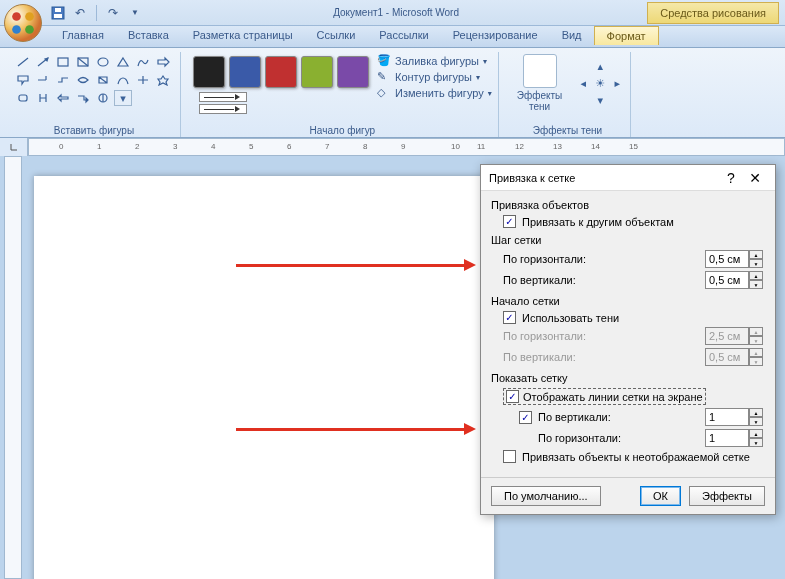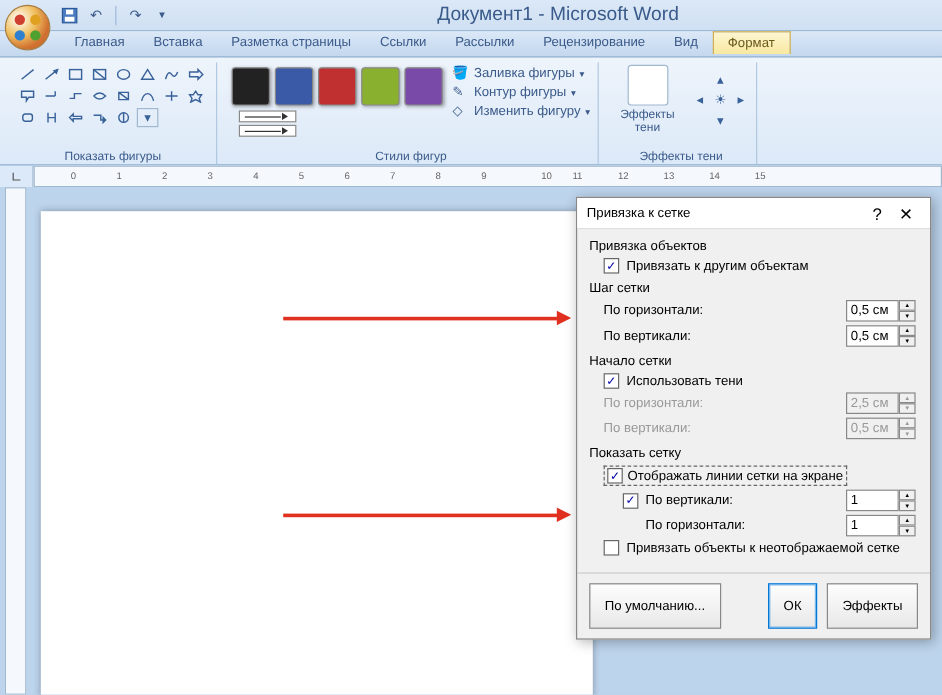--- a/index.html
+++ b/index.html
@@ -5,21 +5,21 @@
   * { box-sizing: border-box; margin: 0; padding: 0; font-family: "Segoe UI", Tahoma, sans-serif; }
   body { width: 785px; height: 579px; background: #bcd4ec; overflow: hidden; position: relative; }
 
   
   .titlebar { height: 26px; background: linear-gradient(#dbe8f7,#cfe0f2); display:flex; align-items:center; border-bottom:1px solid #9db9d8; }
   .office-btn { width:38px; height:38px; position:absolute; top:4px; left:4px; border-radius:50%; background: radial-gradient(circle at 30% 30%, #fff, #f0c060 40%, #d07030 70%); border:1px solid #a67c42; z-index:10; display:flex; align-items:center; justify-content:center; }
   .office-btn svg { width:26px; height:26px; }
   .qat { margin-left:48px; display:flex; gap:2px; align-items:center; }
   .qat-btn { width:20px; height:20px; display:flex; align-items:center; justify-content:center; color:#3a5a8a; font-size:12px; cursor:pointer; }
   .qat-sep { width:1px; height:16px; background:#9db9d8; margin:0 4px; }
-  .title-text { flex:1; text-align:center; font-size:16px; color:#3a5a8a; }
+  .title-text { flex:1; text-align:center; font-size:10px; color:#3a5a8a; }
   .context-tab { background: linear-gradient(#f5e8a8,#edd877); padding:4px 12px; font-size:11px; color:#6a5a1a; border:1px solid #d0b050; margin-right:6px; }
 
   
   .tabs { height:22px; background:linear-gradient(#dbe8f7,#c3d7ee); display:flex; align-items:flex-start; padding-left:50px; border-bottom:1px solid #8aa8c8; }
   .tab { padding:3px 12px; font-size:11px; color:#3a5a8a; cursor:pointer; }
   .tab.active { background:linear-gradient(#fef6d2,#f8e8a0); border:1px solid #d0b050; border-bottom:none; color:#6a5a1a; }
 
   
   .ribbon { height:90px; background:linear-gradient(#eef4fb,#dce9f8); border-bottom:1px solid #8aa8c8; display:flex; padding:4px 8px 0 8px; gap:6px; }
   .group { border-right:1px solid #b0c8e0; padding:0 6px 14px 6px; position:relative; display:flex; flex-direction:column; }
@@ -66,21 +66,21 @@
   .dlg-row.disabled { color:#999; }
   .dlg-row label { flex:1; white-space:nowrap; }
   .chk { width:13px; height:13px; border:1px solid #666; background:#fff; display:inline-flex; align-items:center; justify-content:center; font-size:10px; color:#00a; flex-shrink:0; }
   .spin { display:flex; width:60px; }
   .spin input { width:44px; height:18px; border:1px solid #888; font-size:11px; padding:0 3px; }
   .spin.disabled input { background:#f0f0f0; color:#999; }
   .spin-btns { display:flex; flex-direction:column; }
   .spin-btn { width:14px; height:9px; border:1px solid #888; background:#f0f0f0; font-size:5px; display:flex; align-items:center; justify-content:center; cursor:pointer; }
   .sel-row { border:1px dashed #666; padding:1px 2px; display:inline-flex; align-items:center; gap:4px; }
   .dlg-footer { border-top:1px solid #ccc; padding:8px 10px; display:flex; gap:8px; justify-content:flex-end; }
-  .btn { height:38px; padding:0 12px; border:1px solid #888; background:linear-gradient(#fdfdfd,#e8e8e8); font-size:11px; cursor:pointer; }
+  .btn { height:20px; padding:0 12px; border:1px solid #888; background:linear-gradient(#fdfdfd,#e8e8e8); font-size:11px; cursor:pointer; }
   .btn.primary { border:1px solid #0078d7; box-shadow:0 0 0 1px #7ab8ec inset; }
   .btn.defaults { margin-right:auto; }
 
   .dd { font-size:8px; color:#3a5a8a; }
 </style>
 </head>
 <body>
 
 <div class="titlebar">
   <div class="office-btn">
@@ -98,20 +98,21 @@
           <rect x="3" y="8" width="8" height="4" fill="#fff"></rect>
           <rect x="4" y="2" width="6" height="4" fill="#fff"></rect>
         </svg>
       </div>
     <div class="qat-btn">↶</div>
     <div class="qat-sep"></div>
     <div class="qat-btn">↷</div>
     <div class="qat-btn dd">▼</div>
   </div>
   <div class="title-text">Документ1 - Microsoft Word</div>
+  <div class="context-tab">Средства рисования</div>
 </div>
 
 <div class="tabs">
   <div class="tab">Главная</div>
   <div class="tab">Вставка</div>
   <div class="tab">Разметка страницы</div>
   <div class="tab">Ссылки</div>
   <div class="tab">Рассылки</div>
   <div class="tab">Рецензирование</div>
   <div class="tab">Вид</div>
@@ -225,21 +226,21 @@
           </svg>
         </div>
       <div class="shape-cell">
           <svg>
             <circle cx="7" cy="6" r="4"></circle>
             <line x1="7" y1="2" x2="7" y2="10"></line>
           </svg>
         </div>
       <div class="shape-cell" style="border:1px solid #a0b8d0;">▾</div>
     </div>
-    <div class="group-label">Показать фигуры</div>
+    <div class="group-label">Вставить фигуры</div>
   </div>
 
   <div class="group" style="flex-direction:row;">
     <div>
       <div class="style-gallery">
         <div class="style-swatch" style="background: rgb(34, 34, 34);"></div>
         <div class="style-swatch" style="background: rgb(58, 90, 168);"></div>
         <div class="style-swatch" style="background: rgb(192, 48, 48);"></div>
         <div class="style-swatch" style="background: rgb(138, 176, 48);"></div>
         <div class="style-swatch" style="background: rgb(122, 74, 168);"></div>
@@ -259,21 +260,21 @@
           <span class="ic">✎</span>
           <span>Контур фигуры</span>
           <span class="dd">▾</span>
         </div>
       <div class="ribbon-cmd">
           <span class="ic">◇</span>
           <span>Изменить фигуру</span>
           <span class="dd">▾</span>
         </div>
     </div>
-    <div class="group-label">Стили фигур</div>
+    <div class="group-label">Начало фигур</div>
   </div>
 
   <div class="group" style="flex-direction:row; align-items:flex-start;">
     <div class="big-btn">
       <div class="big-swatch"></div>
       <span style="white-space:pre; text-align:center;">Эффекты
 тени</span>
     </div>
     <div style="display:grid; grid-template-columns:repeat(3,16px); grid-template-rows:repeat(3,16px); gap:1px; margin:6px 0 0 6px;">
       <div></div>

